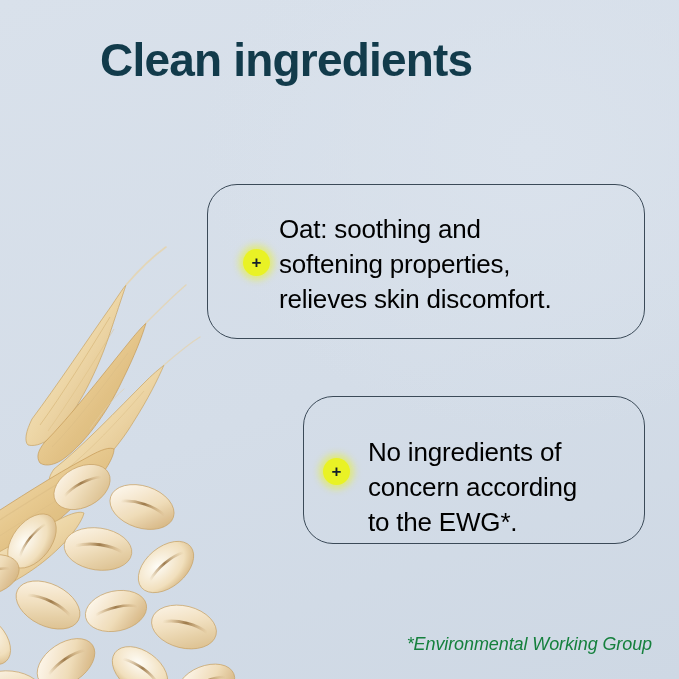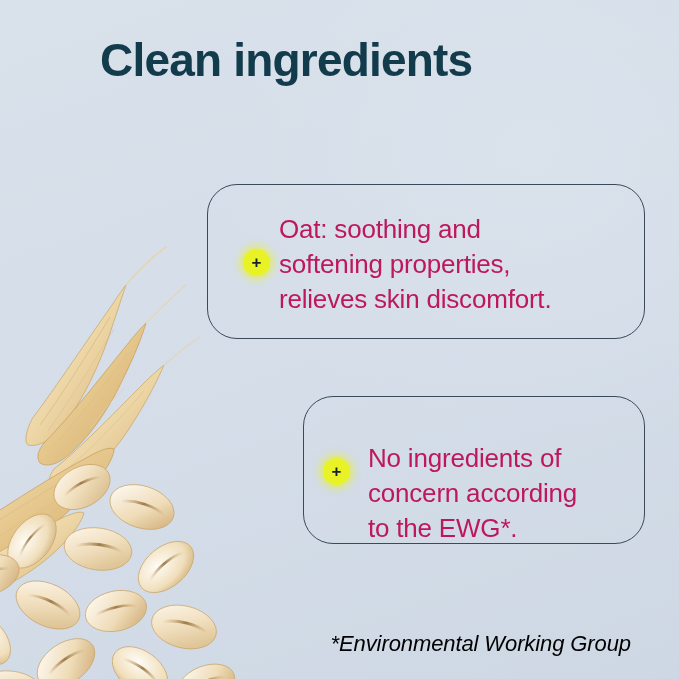--- a/index.html
+++ b/index.html
@@ -74,39 +74,39 @@
     font-size: 17px;
     font-weight: 700;
     line-height: 1;
     user-select: none;
   }
   .badge-1 { left: 35px; top: 64px; }
   .badge-2 { left: 19px; top: 61px; }
 
   .card-text {
     position: absolute;
-    color: #be185d;
+    color: #000000;
     font-size: 26px;
     line-height: 35px;
     font-weight: 400;
     letter-spacing: -0.2px;
     white-space: pre-line;
   }
   .text-1 { left: 71px; top: 27px; width: 360px; }
-  .text-2 { left: 64px; top: 44px; width: 280px; }
+  .text-2 { left: 64px; top: 38px; width: 280px; }
 
   
   .footnote {
     position: absolute;
-    right: 48px;
+    right: 27px;
     bottom: 24px;
-    font-size: 22px;
+    font-size: 18px;
     line-height: 22px;
     font-style: italic;
-    color: #000000;
+    color: #15803d;
     letter-spacing: -0.1px;
     white-space: nowrap;
   }
 
   
   .oats-layer {
     position: absolute;
     left: -30px;
     bottom: -10px;
     width: 330px;

